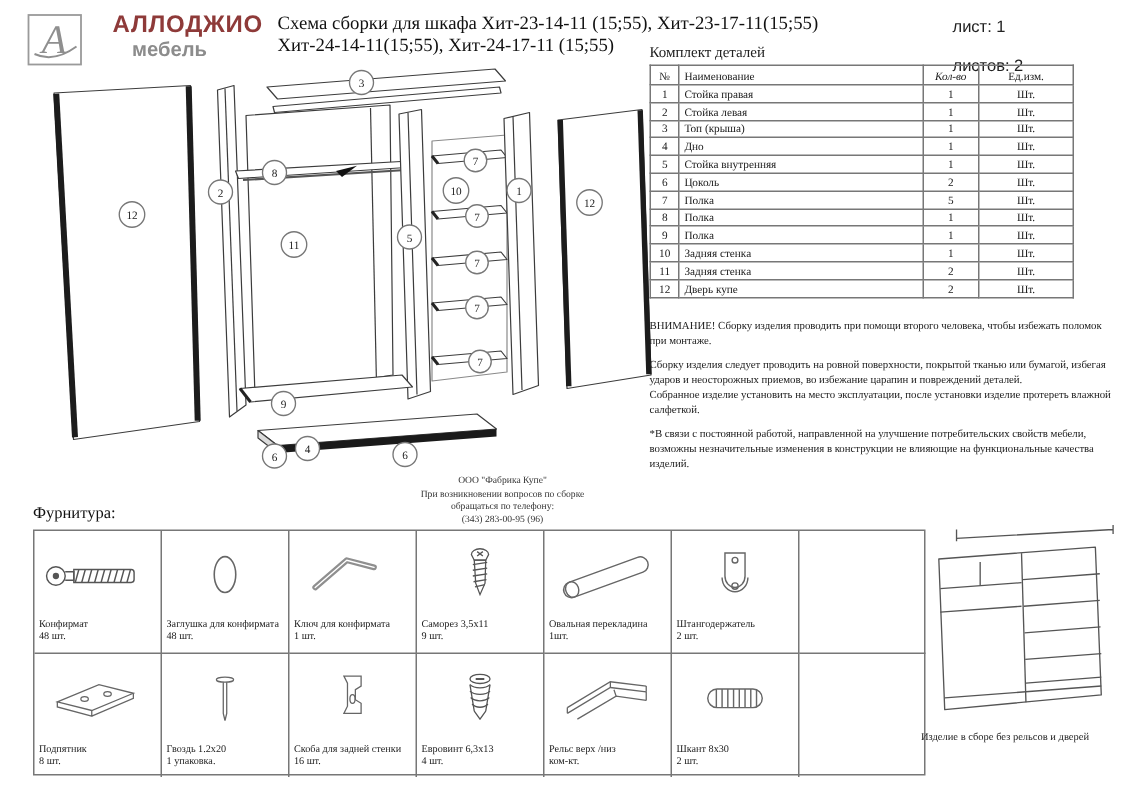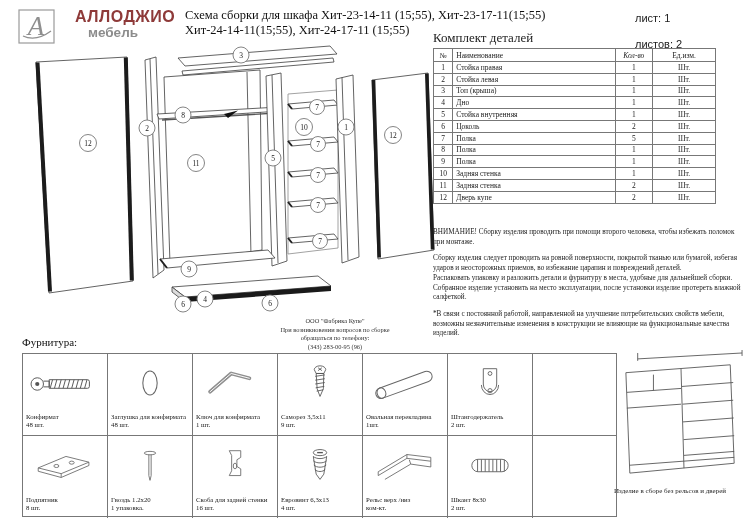--- a/index.html
+++ b/index.html
@@ -22,30 +22,30 @@
   .diagram { position:absolute; left:0; top:0; width:460px; height:330px; }
   .callout circle { fill:#fff; stroke:#777; stroke-width:.9; }
   .callout text { font-family:"Liberation Serif", serif; font-size:7.5px; fill:#222;
                   text-anchor:middle; }
 
   .factory { position:absolute; left:240px; top:317px; width:190px; text-align:center;
              font-size:6.4px; line-height:1.35; color:#333; }
 
   
   .parts { position:absolute; left:433px; top:30px; width:300px; }
-  .parts-caption { font-size:13px; color:#222; margin-bottom:2px; }
+  .parts-caption { font-size:10px; color:#222; margin-bottom:2px; }
   table.parts-table { border-collapse:collapse; width:283px; font-size:7.5px; }
   .parts-table th, .parts-table td { border:.8px solid #777; padding:0 3px; height:11.8px;
       font-weight:normal; text-align:center; vertical-align:middle; }
   .parts-table th:nth-child(2), .parts-table td:nth-child(2) { text-align:left; }
   .parts-table th { height:13px; }
   .col-num { width:19px; } .col-name { width:160px; } .col-qty { width:37px;font-style:italic; } .col-unit { width:62px; }
 
   
-  .notes { position:absolute; left:433px; top:228px; width:312px;
+  .notes { position:absolute; left:433px; top:213px; width:312px;
            font-size:7.2px; line-height:1.35; color:#222; }
   .notes p { margin:0; }
   .notes .gap { margin-top:7px; }
 
   
   .hw-heading { position:absolute; left:22px; top:336px; font-size:11px; color:#111; }
   .hw-grid { position:absolute; left:22px; top:353px; width:595px; height:164px;
              display:grid; grid-template-columns:repeat(6,85px) 84px; grid-auto-rows:82px;
              border:1px solid #777; }
   .hw-cell { border-right:1px solid #777; border-bottom:1px solid #777;
@@ -324,21 +324,20 @@
             <td>2</td>
             <td>Шт.</td>
           </tr>
         </tbody>
     </table>
   </div>
 
   <div class="notes">
     <p>ВНИМАНИЕ! Сборку изделия проводить при помощи второго человека, чтобы избежать поломок при монтаже.</p>
     <p class="gap">Сборку изделия следует проводить на ровной поверхности, покрытой тканью или бумагой, избегая ударов и неосторожных приемов, во избежание царапин и повреждений деталей.</p>
-    <p>Распаковать упаковку и разложить детали и фурнитуру в места, удобные для дальнейшей сборки.</p>
     <p>Собранное изделие установить на место эксплуатации, после установки изделие протереть влажной салфеткой.</p>
     <p class="gap">*В связи с постоянной работой, направленной на улучшение потребительских свойств мебели, возможны незначительные изменения в конструкции не влияющие на функциональные качества изделий.</p>
   </div>
 
   <div class="hw-heading">Фурнитура:</div>
   <div class="hw-grid">
 
     <div class="hw-cell">
       <div class="hw-icon">
         <svg viewBox="0 0 80 46" width="78" height="44" fill="none" stroke="#555" stroke-width="1">

